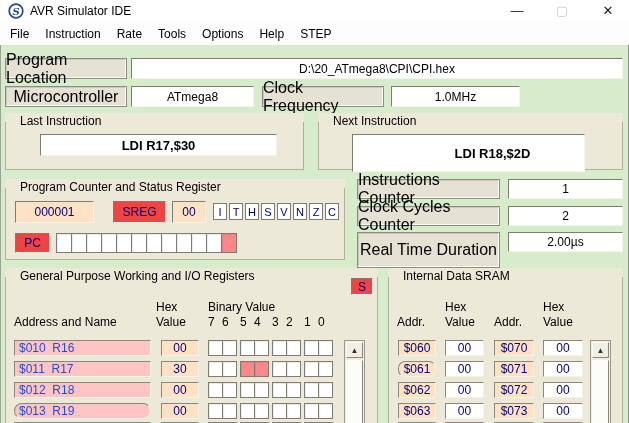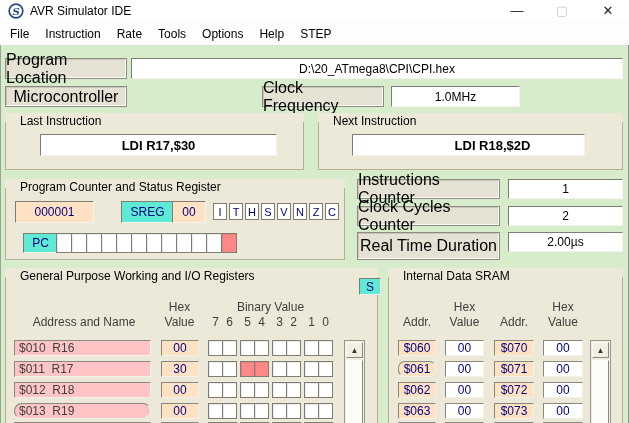--- a/index.html
+++ b/index.html
@@ -13,26 +13,26 @@
   .winbtn.max{color:#c9c9c9;}
   .menubar{position:absolute;left:0;top:22px;width:629px;height:23px;background:#fdfdfd;display:flex;align-items:center;padding-left:2px;box-sizing:border-box;}
   .menu-item{font-size:12px;color:#000;padding:2px 8px;}
   .g3d-label{position:absolute;background:#e5e2d3;border:1px solid #8e8c80;box-shadow:inset -1px -1px 0 rgba(255,255,255,.85), inset 1px 1px 0 rgba(120,118,108,.25);
              display:flex;align-items:center;justify-content:center;font-size:16px;color:#000;box-sizing:border-box;}
   .field{position:absolute;background:#fff;border:1px solid;border-color:#7f7d73 #f6f4ea #f6f4ea #7f7d73;
          display:flex;align-items:center;justify-content:center;font-size:12px;color:#000;box-sizing:border-box;}
   .field.navy{color:#000080;}
   .field.bold{font-weight:bold;font-size:13px;}
   .peach{background:#ffe2c3;color:#000080;}
-  .yellow{background:#5eead4;color:#000080;margin-left:8px;}
-  .pink{background:#ffc5c5;color:#404040;}
+  .yellow{background:#ef4444;color:#000080;}
+  .pink{background:#ffc5c5;color:#1d4ed8;}
   .group{position:absolute;background:#ece9d8;border:1px solid #b3b09a;box-sizing:border-box;}
   .group::before{content:"";position:absolute;left:-1px;top:-9px;width:calc(100% + 2px);height:9px;background:#ece9d8;}
   .gtitle{position:absolute;top:-8px;left:10px;background:#ece9d8;padding:0 4px;font-size:12px;color:#000;white-space:nowrap;z-index:2;}
-  .hdr{position:absolute;font-size:12px;color:#404040;text-align:center;}
+  .hdr{position:absolute;font-size:12px;color:#000000;}
   .cell{position:absolute;border:1px solid;border-color:#8a887c #f4f2e8 #f4f2e8 #8a887c;
         font-size:12px;display:flex;align-items:center;box-sizing:border-box;white-space:pre;}
   .cell.center{justify-content:center;}
   .bitbox{position:absolute;width:15px;height:16px;background:#fff;border:1px solid #7f7d73;box-sizing:border-box;box-shadow:inset 1px 1px 0 rgba(0,0,0,.08);}
   .bitbox.on{background:#ff8787;}
   .flagbox{width:14px;height:17px;background:#fff;border:1px solid #7f7d73;box-sizing:border-box;color:#000080;
            font-size:11px;display:flex;align-items:center;justify-content:center;}
   .pcbit{position:absolute;width:16px;height:20px;background:#fff;border:1px solid #7f7d73;box-sizing:border-box;box-shadow:inset 1px 1px 0 rgba(0,0,0,.08);}
   .pcbit.on{background:#ff8787;}
   .scrollbar{position:absolute;width:21px;background:#f0eee3;border:1px solid #9b998c;box-sizing:border-box;}
@@ -63,30 +63,31 @@
       <div class="menu-item">Tools</div>
       <div class="menu-item">Options</div>
       <div class="menu-item">Help</div>
       <div class="menu-item">STEP</div>
     </div>
 
   <div class="g3d-label" style="left:5px;top:58px;width:122px;height:21px;">Program Location</div>
   <div class="field" style="left:131px;top:58px;width:492px;height:21px;">D:\20_ATmega8\CPI\CPI.hex</div>
 
   <div class="g3d-label" style="left:5px;top:86px;width:122px;height:21px;">Microcontroller</div>
+  <div class="field" style="left:131px;top:86px;width:123px;height:21px;">ATmega8</div>
   <div class="g3d-label" style="left:262px;top:86px;width:122px;height:21px;">Clock Frequency</div>
   <div class="field" style="left:391px;top:86px;width:129px;height:21px;">1.0MHz</div>
 
   <div class="group" style="left:5px;top:121px;width:299px;height:49px;">
     <span class="gtitle">Last Instruction</span>
     <div class="field bold" style="left:34px;top:12px;width:237px;height:22px;">LDI R17,$30</div>
   </div>
   <div class="group" style="left:318px;top:121px;width:305px;height:49px;">
     <span class="gtitle">Next Instruction</span>
-    <div class="field bold" style="left:33px;top:12px;width:233px;height:22px;padding-left:48px;">LDI R18,$2D</div>
+    <div class="field bold" style="left:33px;top:12px;width:233px;height:38px;padding-left:48px;">LDI R18,$2D</div>
   </div>
 
   <div class="group" style="left:5px;top:187px;width:340px;height:73px;">
     <span class="gtitle">Program Counter and Status Register</span>
     <div class="field peach" style="left:9px;top:13px;width:79px;height:22px;">000001</div>
     <div class="field yellow" style="left:107px;top:13px;width:53px;height:22px;">SREG</div>
     <div class="field peach" style="left:166px;top:13px;width:34px;height:22px;">00</div>
     <div style="position:absolute;left:207px;top:15px;display:flex;gap:2px;">
         <div class="flagbox">I</div>
         <div class="flagbox">T</div>
@@ -111,21 +112,21 @@
         <div class="pcbit" style="position: absolute; left: 135px; top: 0px; width: 16px; height: 20px;"></div>
         <div class="pcbit" style="position: absolute; left: 150px; top: 0px; width: 16px; height: 20px;"></div>
         <div class="pcbit on" style="position: absolute; left: 165px; top: 0px; width: 16px; height: 20px;"></div>
       </div>
   </div>
 
   <div class="g3d-label" style="left:357px;top:179px;width:143px;height:20px;">Instructions Counter</div>
   <div class="field" style="left:508px;top:179px;width:115px;height:20px;">1</div>
   <div class="g3d-label" style="left:357px;top:206px;width:143px;height:20px;">Clock Cycles Counter</div>
   <div class="field" style="left:508px;top:206px;width:115px;height:20px;">2</div>
-  <div class="g3d-label" style="left:357px;top:232px;width:143px;height:28px;">Real Time Duration</div>
+  <div class="g3d-label" style="left:357px;top:232px;width:143px;height:36px;">Real Time Duration</div>
   <div class="field" style="left:508px;top:232px;width:115px;height:20px;">2.00µs</div>
 
   <div class="group" style="left:5px;top:276px;width:373px;height:160px;">
     <span class="gtitle">General Purpose Working and I/O Registers</span>
     <div class="field yellow" style="left:345px;top:1px;width:22px;height:17px;">S</div>
     <div class="hdr" style="left:150px;top:23px;width:47px;">Hex</div>
     <div class="hdr" style="left:8px;top:38px;width:140px;">Address and Name</div>
     <div class="hdr" style="left:202px;top:23px;width:125px;">Binary Value</div>
     <div class="hdr" style="left:150px;top:38px;width:47px;">Value</div>
     <div style="position:absolute;left:202px;top:38px;height:13px;">

